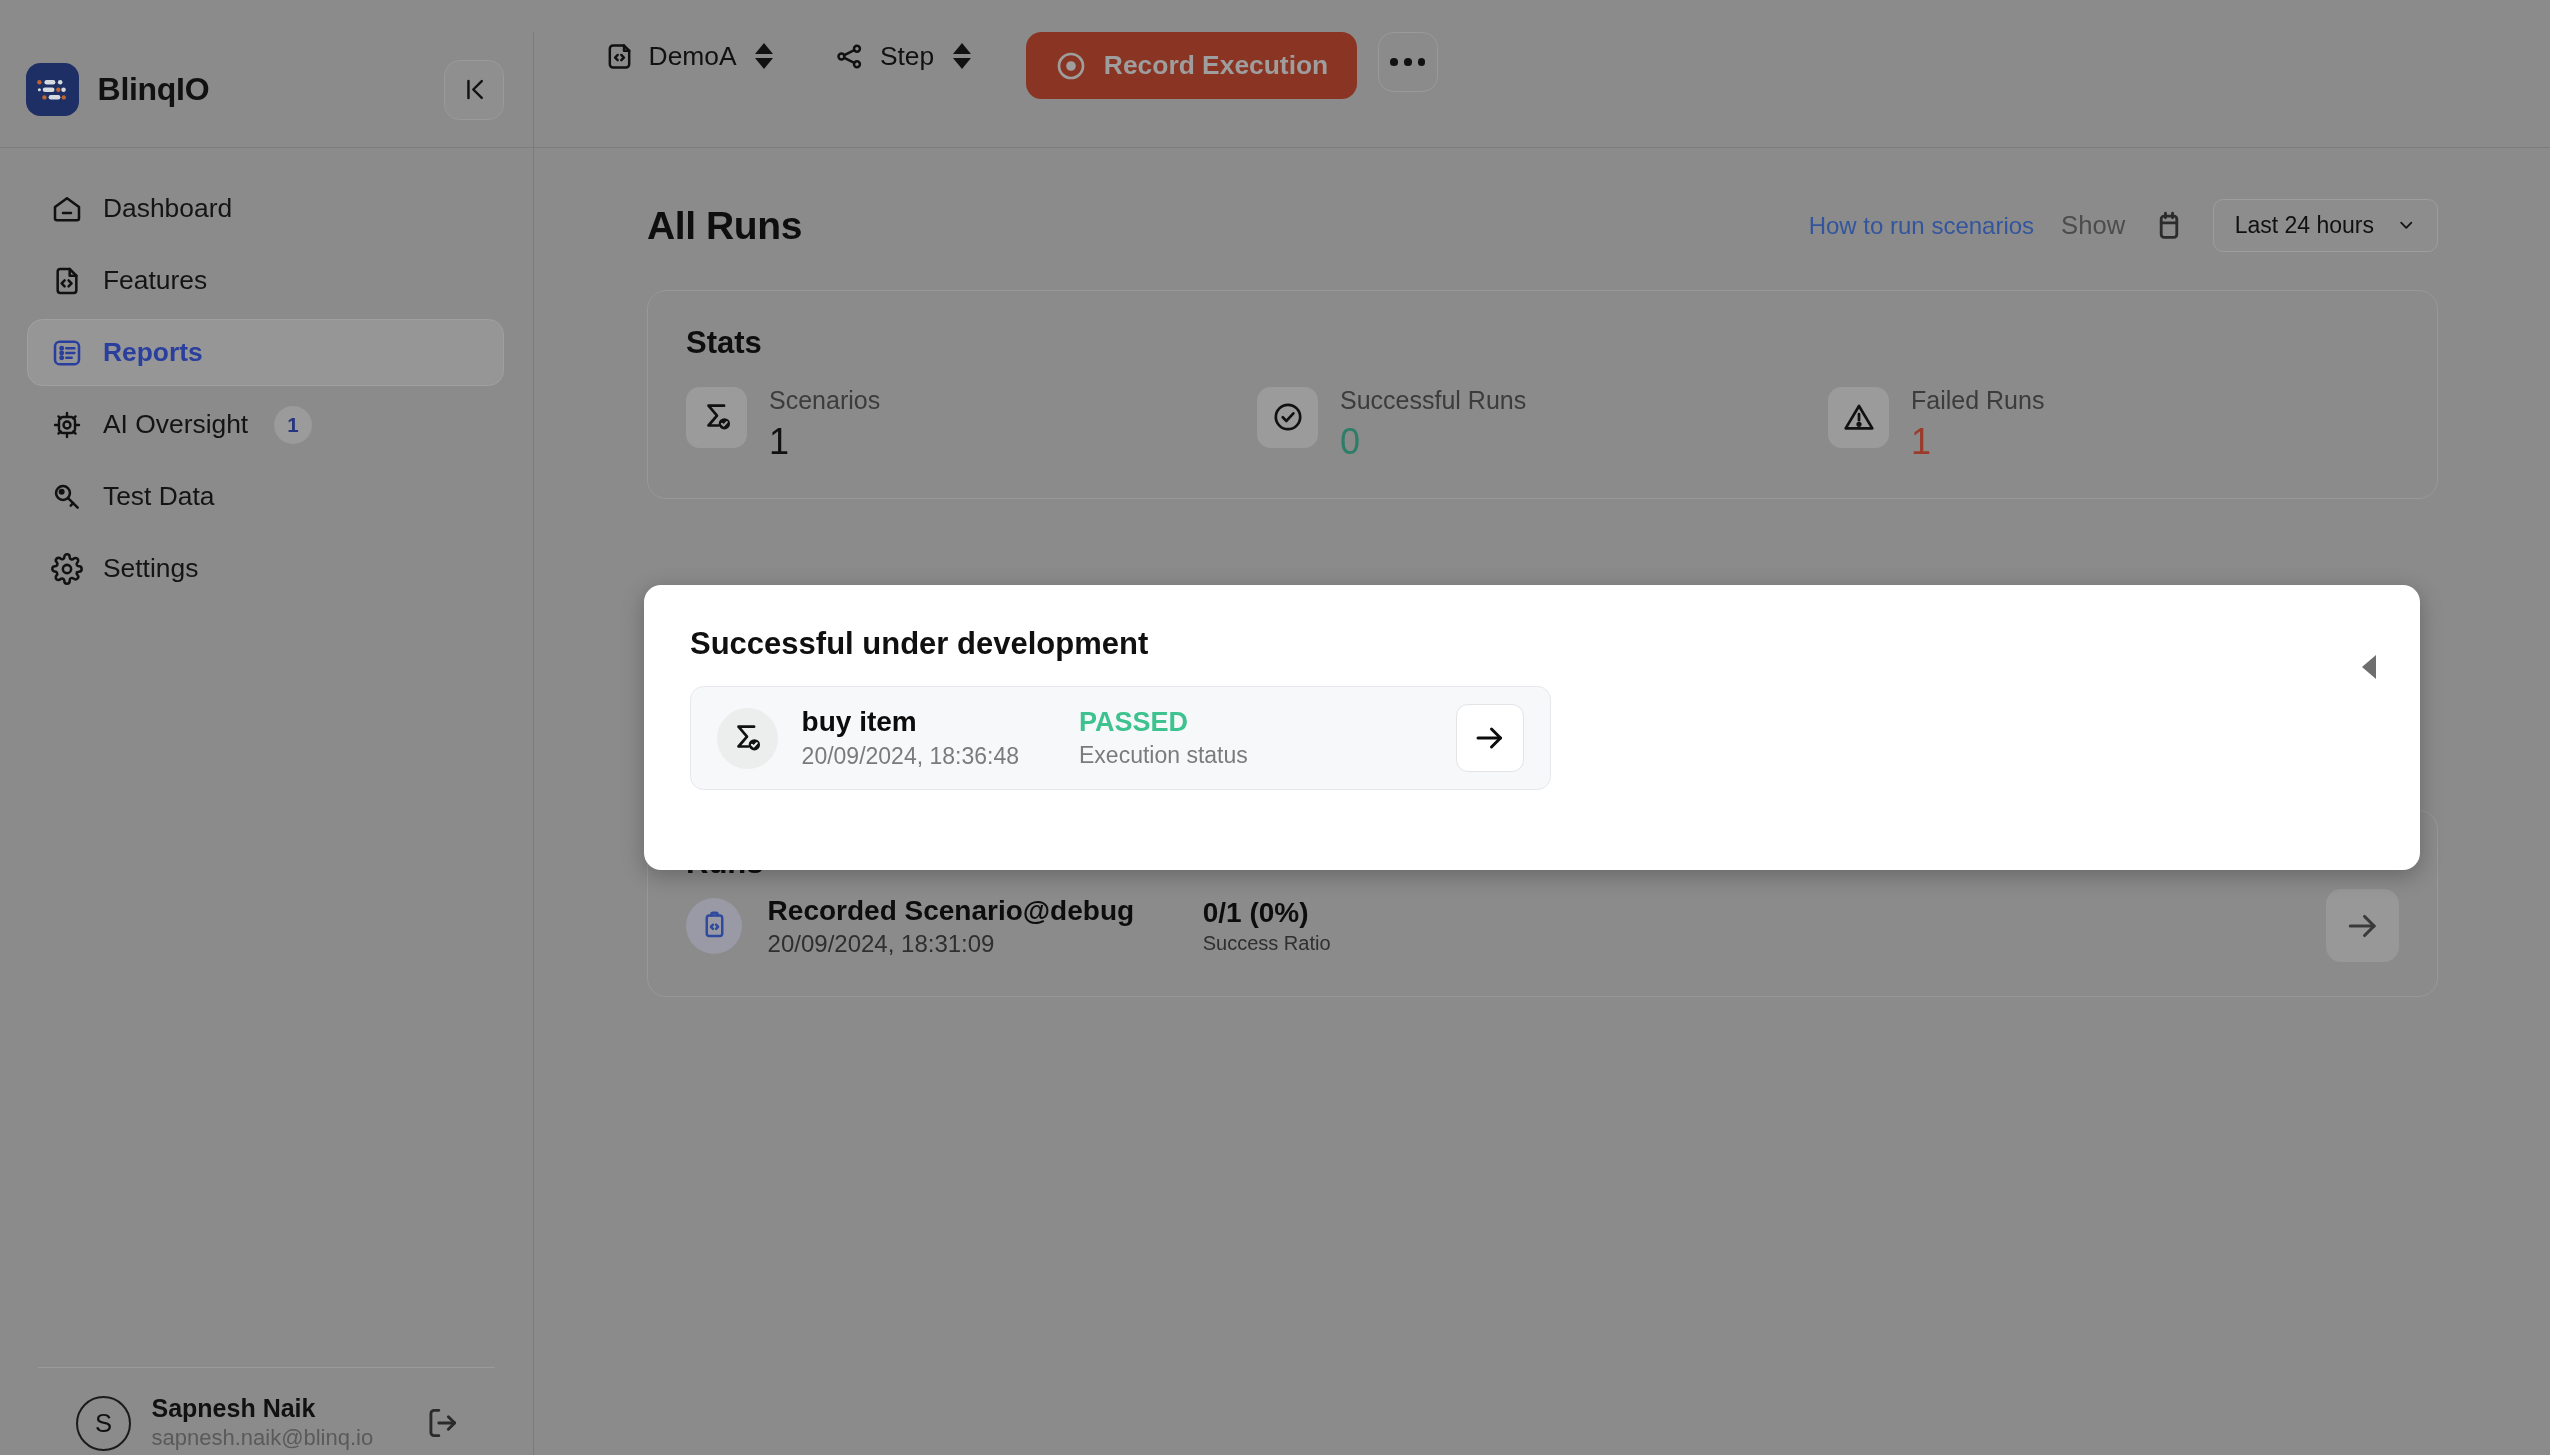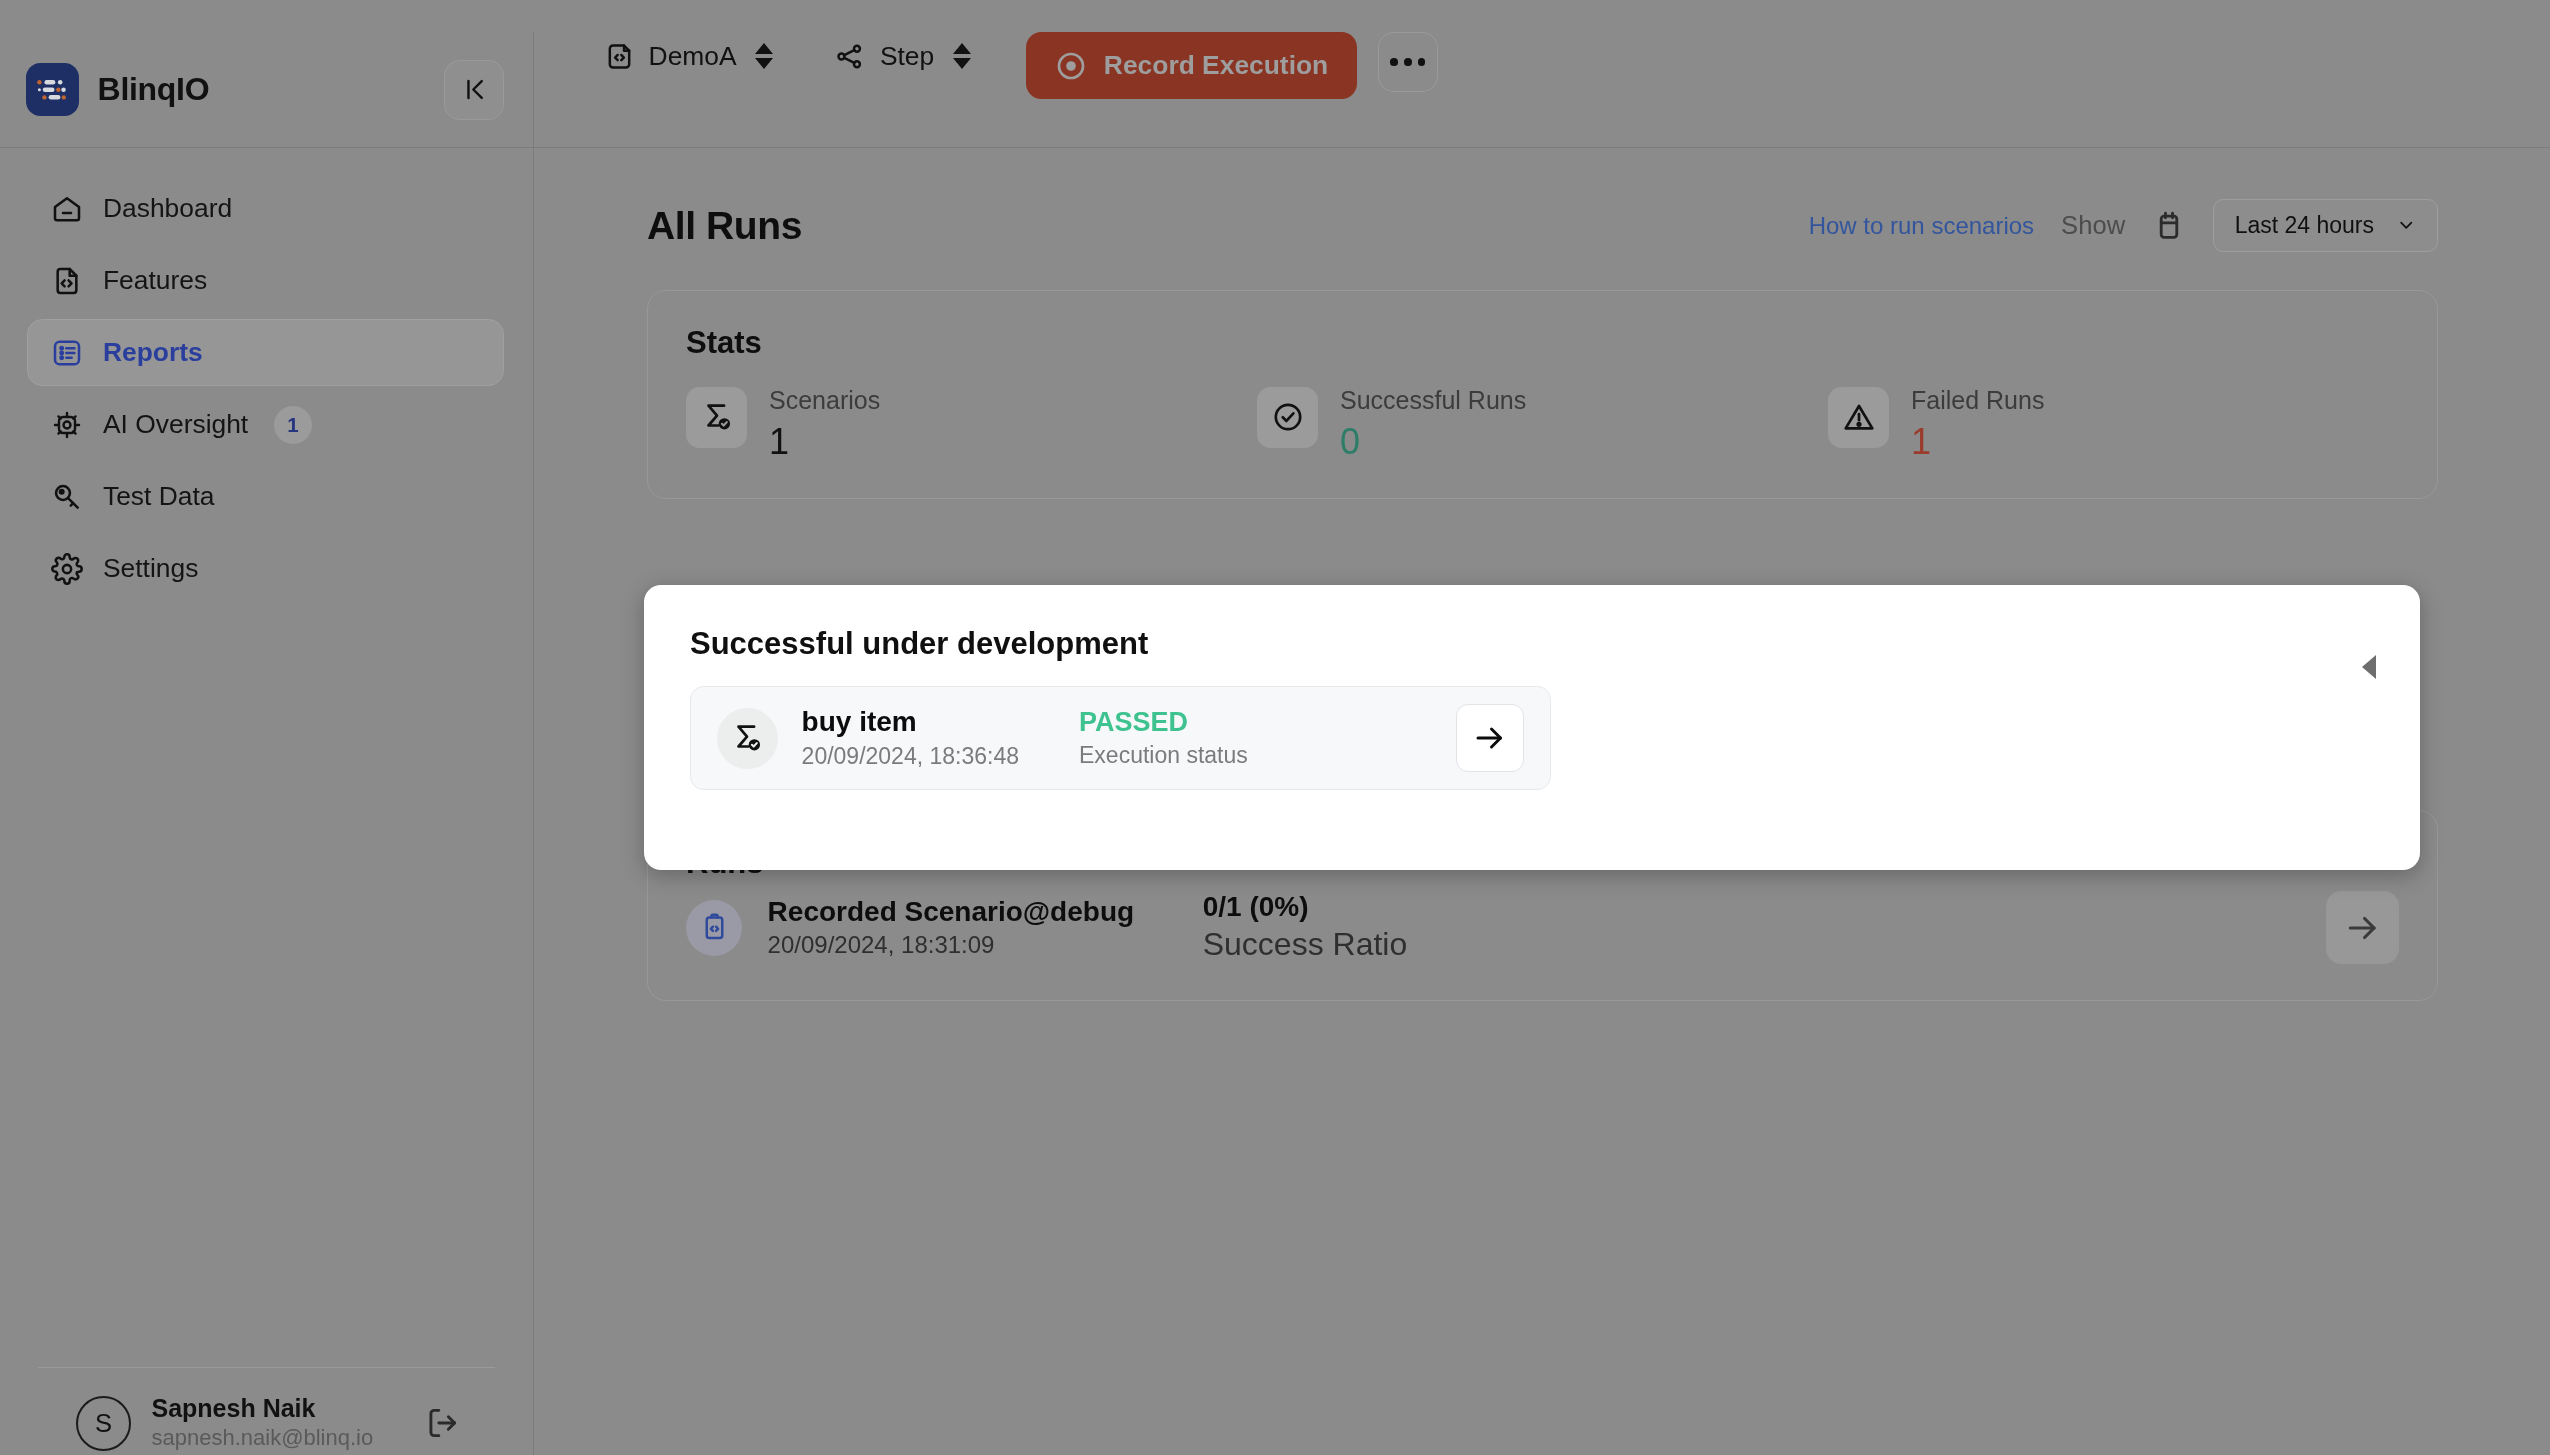--- a/index.html
+++ b/index.html
@@ -159,21 +159,21 @@
   
   .runs-card { margin-top: 25.6px; }
   .run-row { display: flex; align-items: center; gap: 25.6px; margin-top: 8.5px; }
   .run-ico {
     width: 56px; height: 56px; border-radius: 50%; background: #9a9aa6;
     display: flex; align-items: center; justify-content: center; flex: 0 0 56px;
   }
   .run-name { font-size: 28px; font-weight: 700; color: #0d0d0d; line-height: 1.25; }
   .run-date { font-size: 24px; color: #2f2f2f; line-height: 1.3; }
   .run-ratio { font-size: 28px; font-weight: 700; color: #0d0d0d; line-height: 1.25; }
-  .run-ratio-label { font-size: 32px; color: #2f2f2f; line-height: 1.3; }
+  .run-ratio-label { font-size: 20px; color: #2f2f2f; line-height: 1.3; }
   .run-col-2 { margin-left: 43px; }
   .run-arrow {
     margin-left: auto;
     width: 73px; height: 73px; border-radius: 15.4px; background: #989898;
     display: flex; align-items: center; justify-content: center;
   }
 
   
   .spotlight {
     position: absolute;

